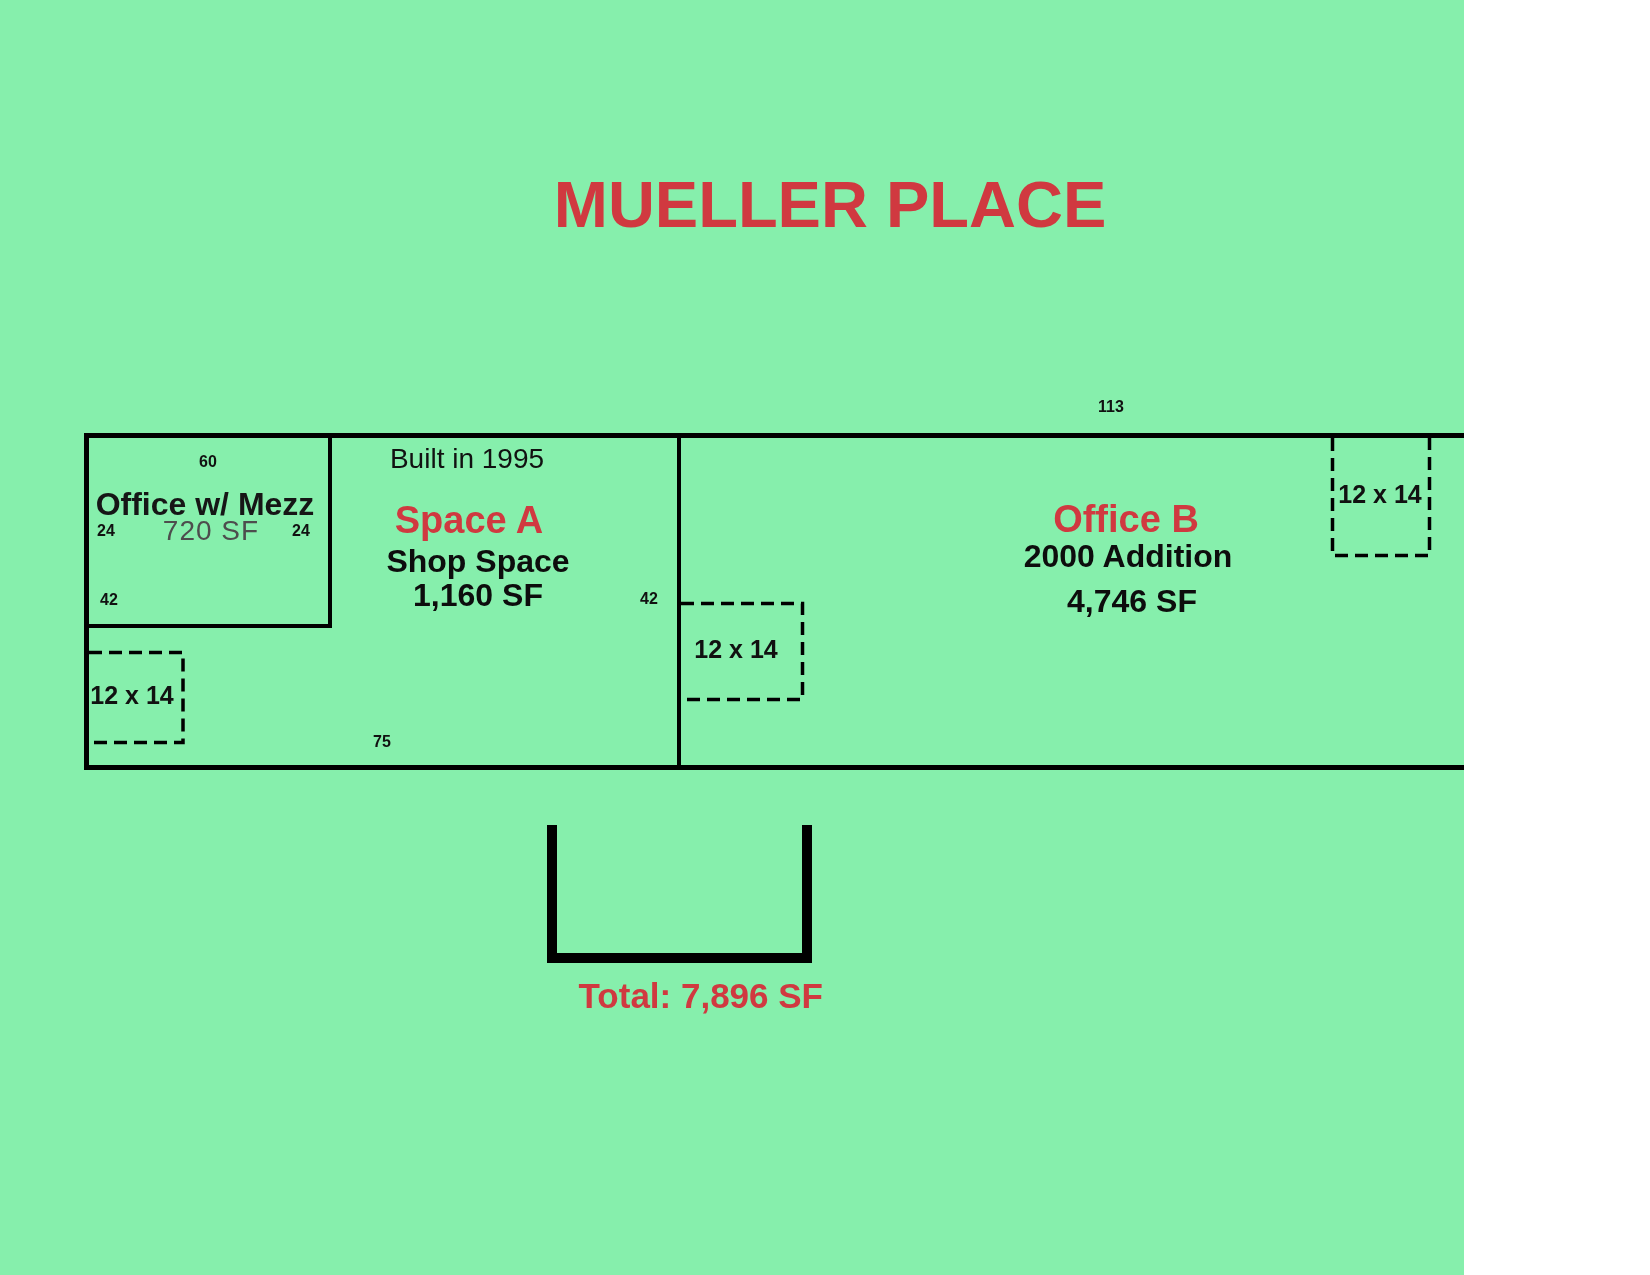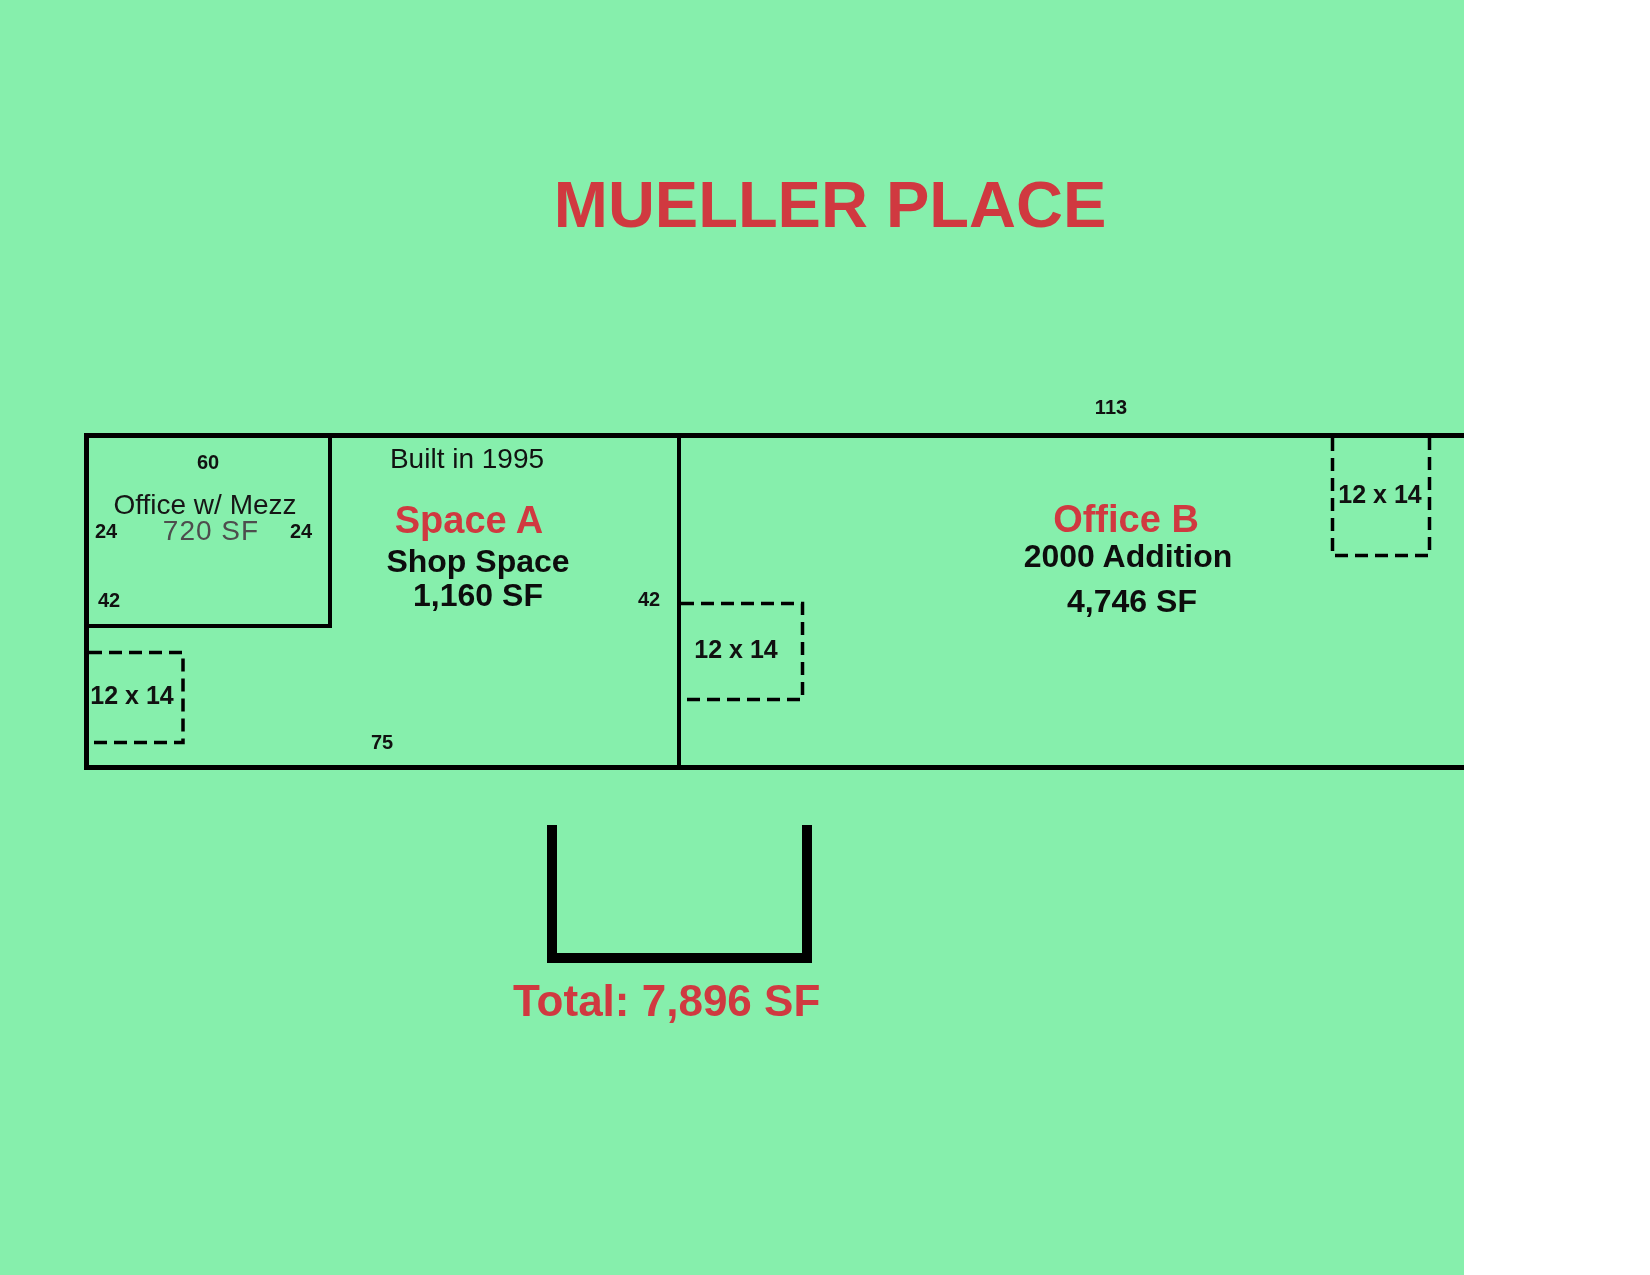--- a/index.html
+++ b/index.html
@@ -2,43 +2,43 @@
 <html style="--accent: #d03940;"><head>
 <meta charset="utf-8">
 <style>
   html,body{margin:0;padding:0;background:#ffffff;}
   #canvas{
     position:relative;width:1464px;height:1275px;background:#86efac;
     font-family:"Liberation Sans","DejaVu Sans",sans-serif;color:#111;
     overflow:hidden;
   }
   .lbl{position:absolute;transform:translate(-50%,-50%);white-space:nowrap;line-height:1.05;}
-  .dim{font-size:20px;font-weight:700;color:#111;}
+  .dim{font-size:16px;font-weight:700;color:#111;}
   .door-lbl{font-size:25px;font-weight:700;color:#111;}
   .page-title{
     position:absolute;left:0;top:167px;width:1660px;text-align:center;
     font-size:65px;font-weight:700;letter-spacing:0px;color:var(--accent,#d03940);
   }
   .wall-rect{position:absolute;box-sizing:border-box;border:5px solid #000;background:transparent;}
   #building{left:84px;top:433px;width:1482px;height:337px;}
   #office{left:84px;top:433px;width:248px;height:195px;border-width:4.5px;}
   #divider{position:absolute;left:676.5px;top:433px;width:4px;height:337px;background:#000;}
   .space-name{font-size:38px;font-weight:700;color:var(--accent,#d03940);}
   .space-sub{font-size:32px;font-weight:700;color:#0d0d0d;}
   .built{font-size:28px;font-weight:400;color:#111;}
-  .office-name{font-size:28px;font-weight:400;color:#161616;}
+  .office-name{font-size:32px;font-weight:700;color:#161616;}
   .office-area{font-size:28px;font-weight:400;color:#4d4d4d;letter-spacing:1px;}
   #door-svg{position:absolute;left:0;top:0;pointer-events:none;}
   #entry-bracket{
     position:absolute;left:547px;top:825px;width:265px;height:138px;box-sizing:border-box;
     border-left:10px solid #000;border-right:10px solid #000;border-bottom:10px solid #000;
   }
   .total{
-    position:absolute;left:513px;top:976px;width:285px;text-align:right;white-space:nowrap;
-    font-size:44px;font-weight:700;color:var(--accent,#d03940);
+    position:absolute;left:538px;top:976px;width:285px;text-align:right;white-space:nowrap;
+    font-size:35px;font-weight:700;color:var(--accent,#d03940);
   }
 </style>
 </head>
 <body>
 
 <div id="canvas">
 
   <div class="page-title">MUELLER PLACE</div>
 
   <div id="building" class="wall-rect"></div>

